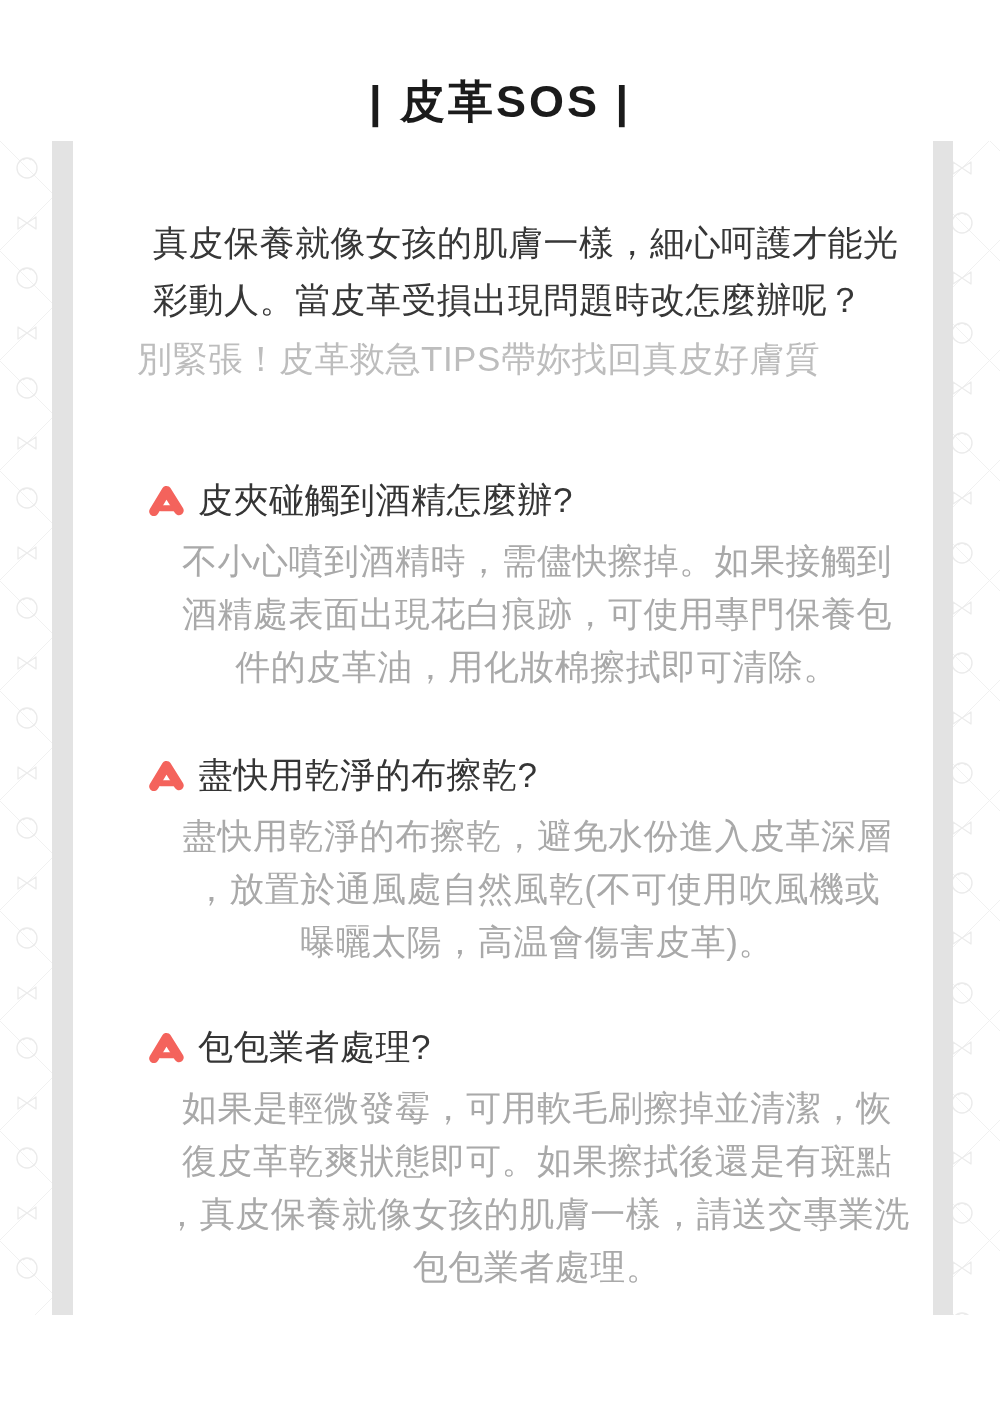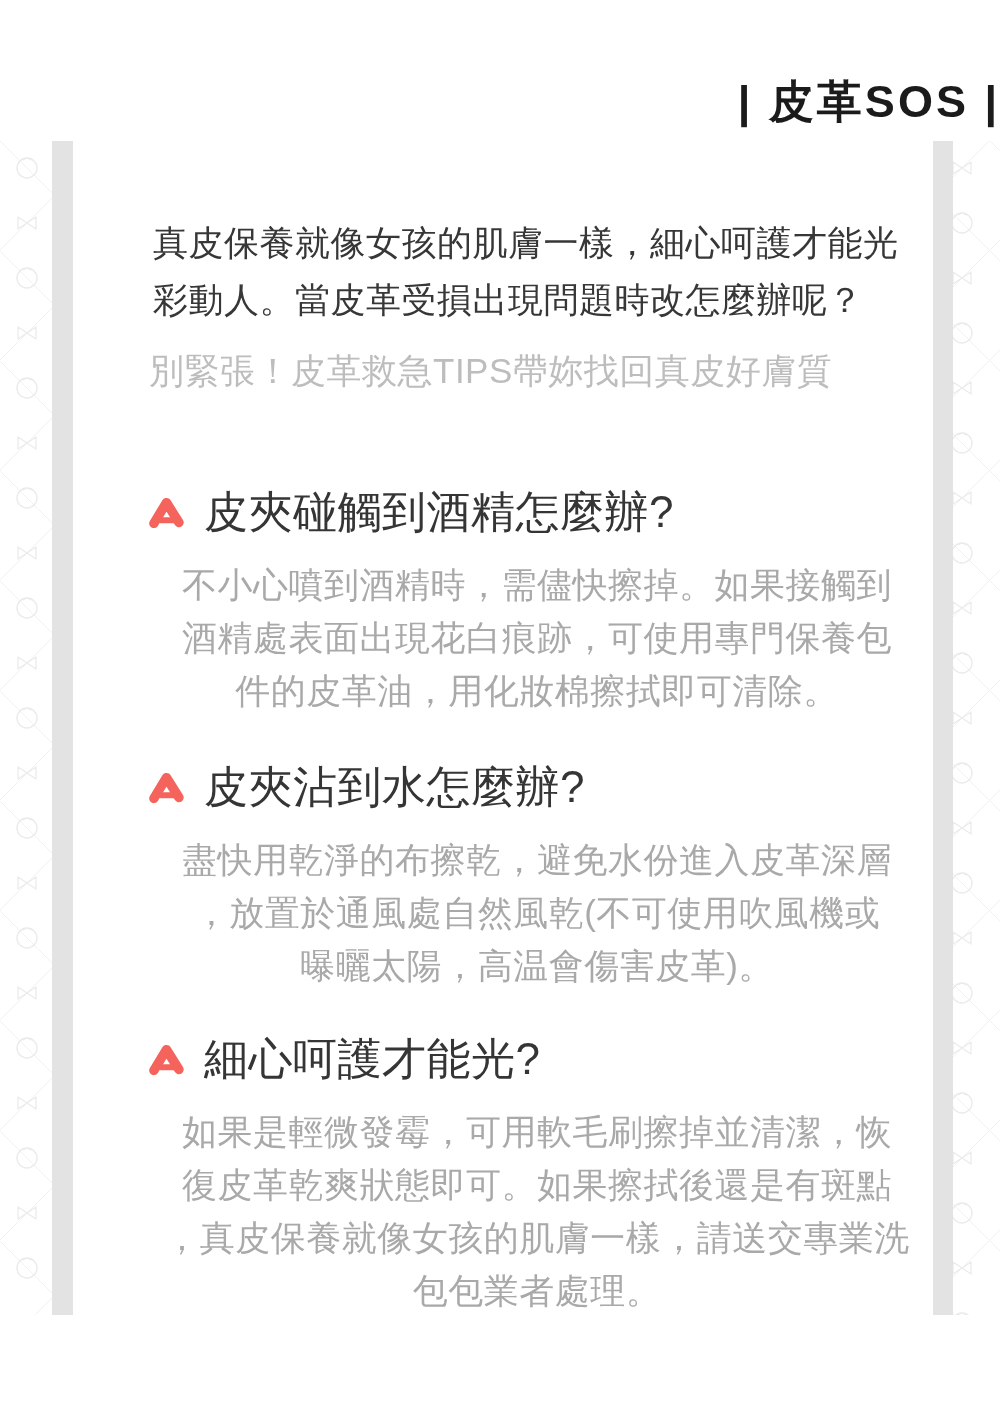--- a/index.html
+++ b/index.html
@@ -9,42 +9,42 @@
     height:1413px;
     margin:0 auto;
     background:#ffffff;
     overflow:hidden;
     font-family:"Liberation Sans","DejaVu Sans",sans-serif;
     -webkit-font-smoothing:antialiased;
   }
   .side-decor{position:absolute;left:0;top:141px;width:1000px;height:1174px;pointer-events:none;}
   .page-title{
     position:absolute;top:72px;left:0;width:100%;
-    text-align:right;
+    text-align:center;
     font-size:45px;font-weight:700;color:#1b1b1b;
     letter-spacing:3px;margin:0;
   }
   .intro{
     position:absolute;top:198px;left:137px;width:800px;
     font-size:35px;line-height:57px;color:#373737;font-weight:300;
     margin:16px;white-space:pre-line;letter-spacing:0.5px;
   }
   .subtitle{
     position:absolute;top:334px;left:137px;width:800px;
     font-size:35px;line-height:50px;color:#bdbdbd;font-weight:300;
-    margin:12px;letter-spacing:0.5px;
+    margin:0;letter-spacing:0.5px;
   }
   .qa-section{position:absolute;left:137px;width:800px;}
   .qa-1{top:477px;}
   .qa-2{top:752px;}
   .qa-3{top:1024px;}
   .q-row{display:flex;align-items:center;gap:13px;margin-left:10px;}
   .q-bullet{flex:0 0 auto;display:inline-flex;width:38px;height:34px;}
   .q-title{
-    font-size:44px;font-weight:300;color:#353535;margin:6px;letter-spacing:0.5px;
+    font-size:35px;font-weight:300;color:#353535;margin:0;letter-spacing:0.5px;
   }
   .answer{
     margin:10px 0 0 0;
     font-size:35px;line-height:53px;color:#a9a9a9;font-weight:300;
     white-space:pre-line;letter-spacing:0.5px;text-align:center;
   }
 </style>
 </head>
 <body>
 
@@ -91,36 +91,36 @@
   </section>
 
   <section class="qa-section qa-2">
     <div class="q-row">
       <span class="q-bullet">
         <svg viewBox="0 0 44 38" width="38" height="34" xmlns="http://www.w3.org/2000/svg">
           <path d="M8,31 L22.5,7 L37,30" fill="none" stroke="#f4635c" stroke-width="11" stroke-linecap="round" stroke-linejoin="round"></path>
           <path d="M16,27.5 L33,27.5" fill="none" stroke="#f4635c" stroke-width="7" stroke-linecap="round"></path>
         </svg>
       </span>
-      <h2 class="q-title">皮夾沾到水怎麼辦?</h2>
+      <h2 class="q-title">盡快用乾淨的布擦乾?</h2>
     </div>
     <p class="answer">盡快用乾淨的布擦乾，避免水份進入皮革深層
 ，放置於通風處自然風乾(不可使用吹風機或
 曝曬太陽，高温會傷害皮革)。</p>
   </section>
 
   <section class="qa-section qa-3">
     <div class="q-row">
       <span class="q-bullet">
         <svg viewBox="0 0 44 38" width="38" height="34" xmlns="http://www.w3.org/2000/svg">
           <path d="M8,31 L22.5,7 L37,30" fill="none" stroke="#f4635c" stroke-width="11" stroke-linecap="round" stroke-linejoin="round"></path>
           <path d="M16,27.5 L33,27.5" fill="none" stroke="#f4635c" stroke-width="7" stroke-linecap="round"></path>
         </svg>
       </span>
-      <h2 class="q-title">細心呵護才能光?</h2>
+      <h2 class="q-title">包包業者處理?</h2>
     </div>
     <p class="answer">如果是輕微發霉，可用軟毛刷擦掉並清潔，恢
 復皮革乾爽狀態即可。如果擦拭後還是有斑點
 ，真皮保養就像女孩的肌膚一樣，請送交專業洗
 包包業者處理。</p>
   </section>
 
 </div>
 
 </body></html>

